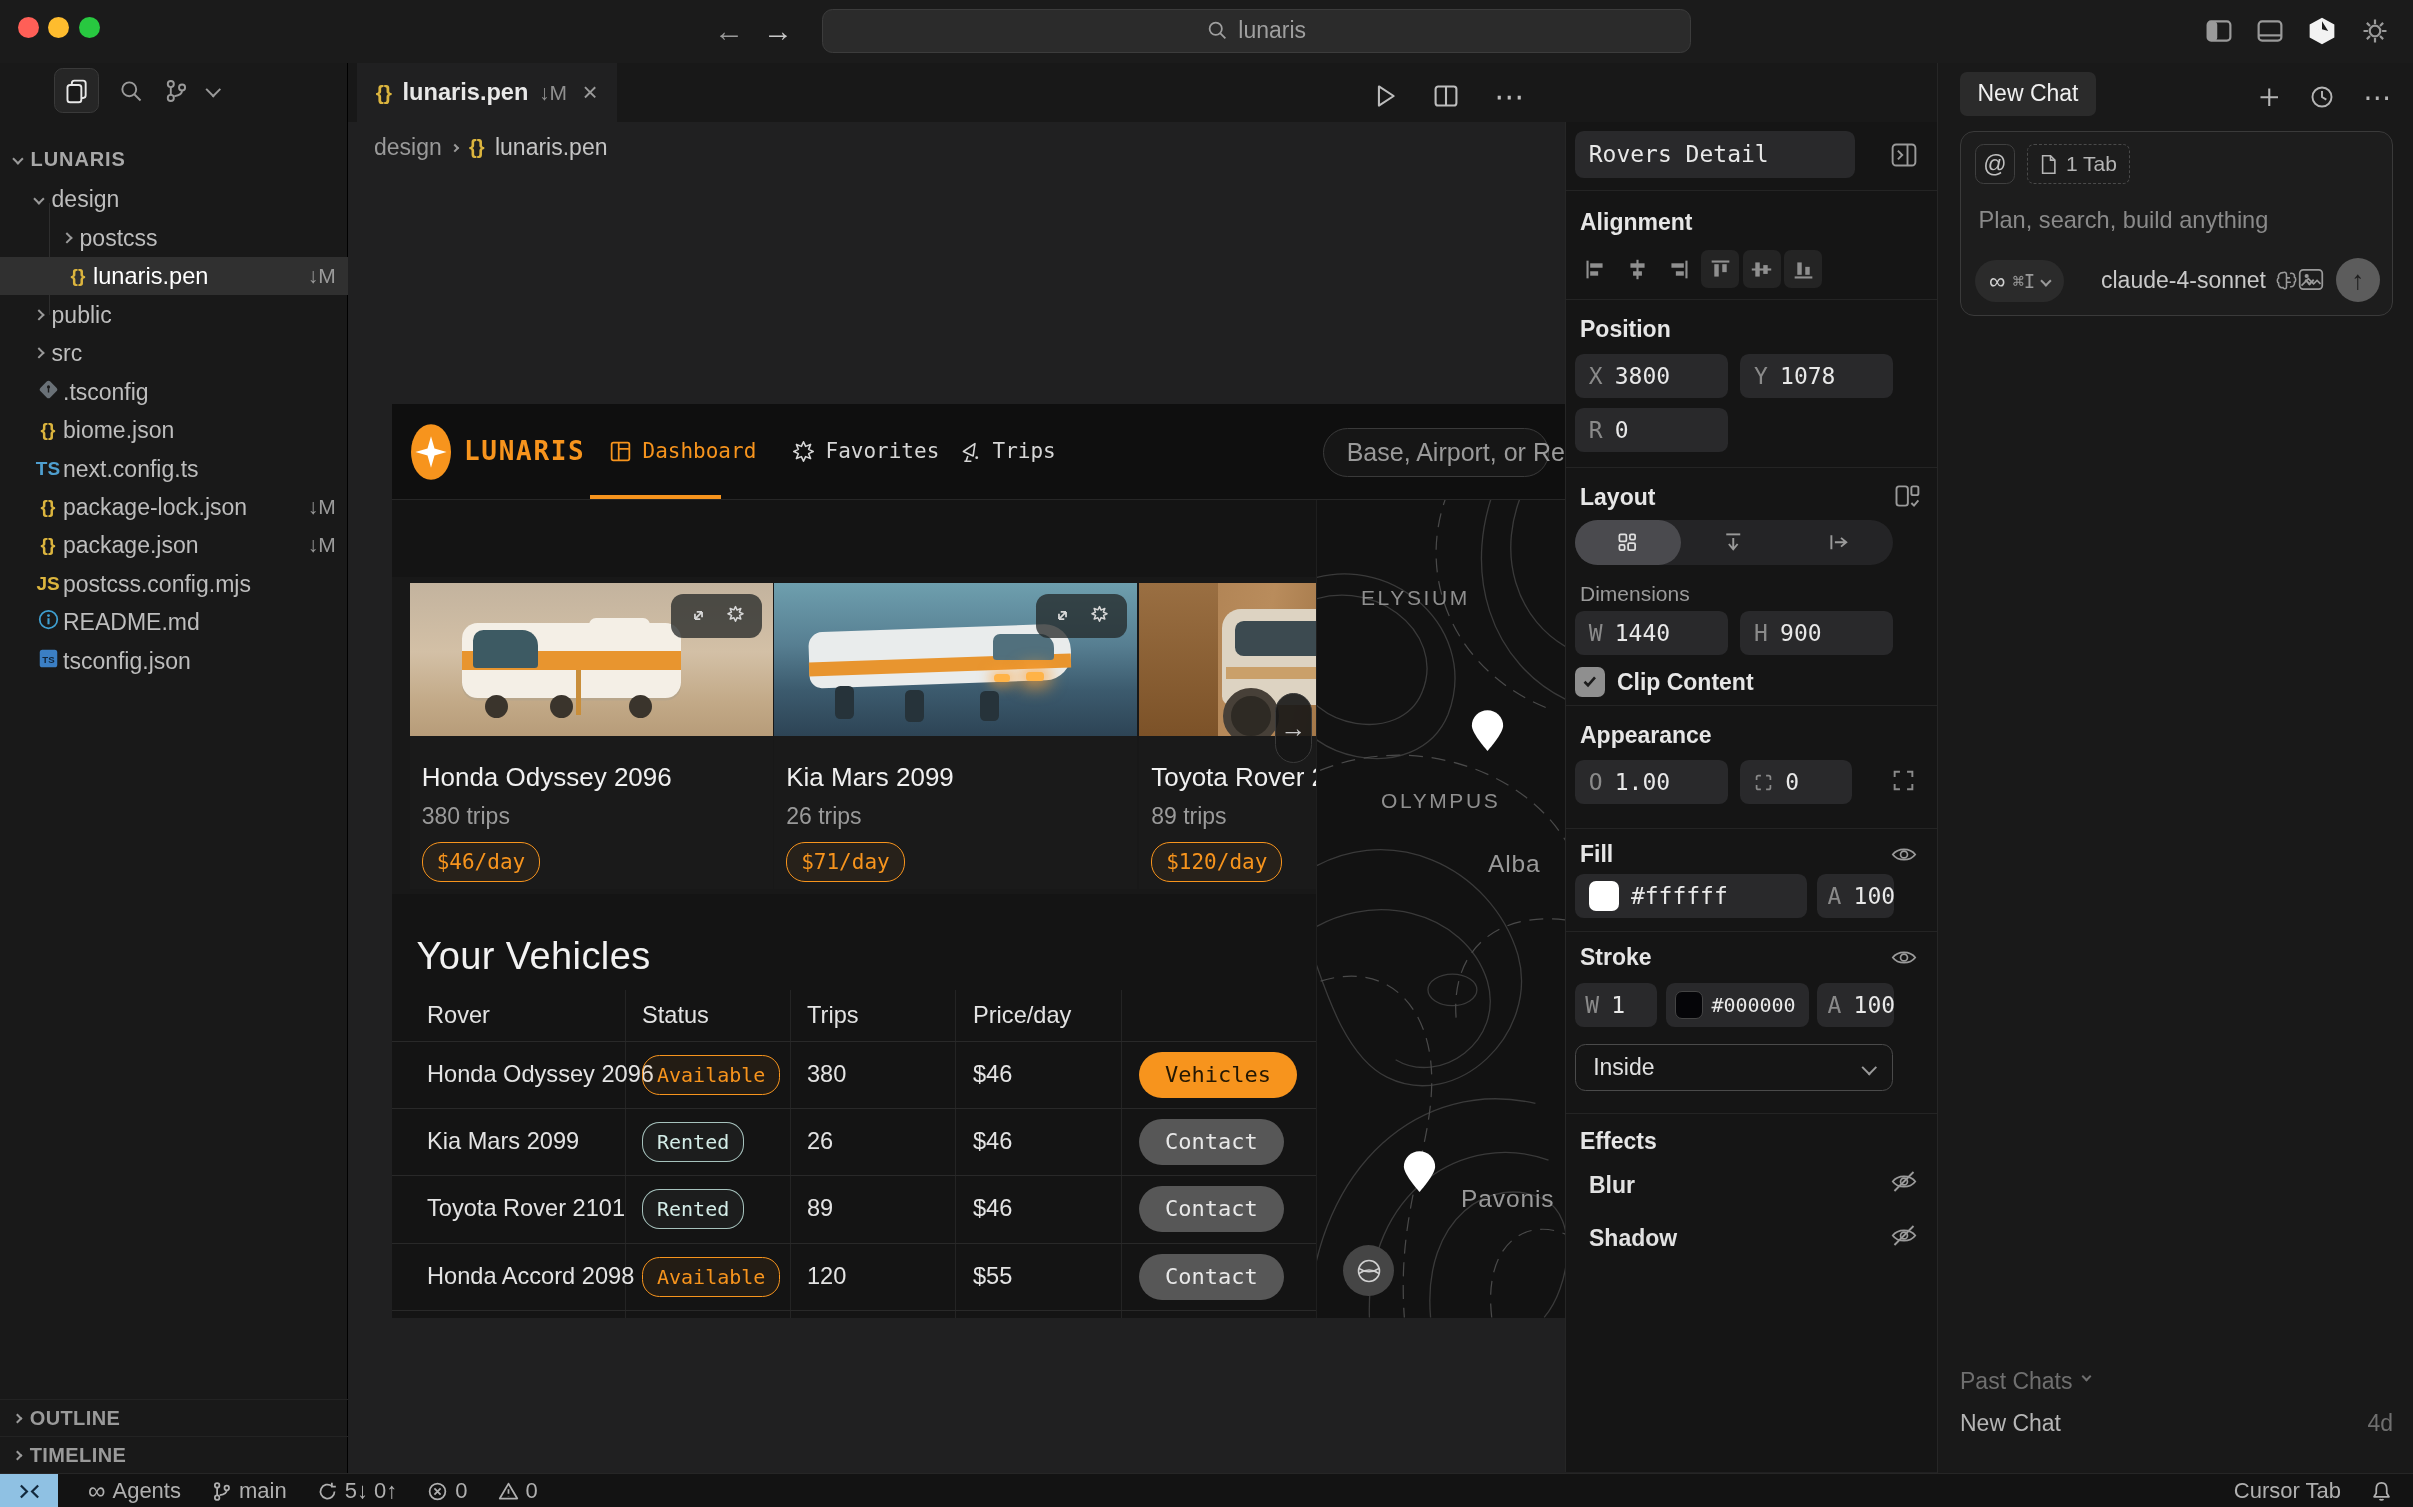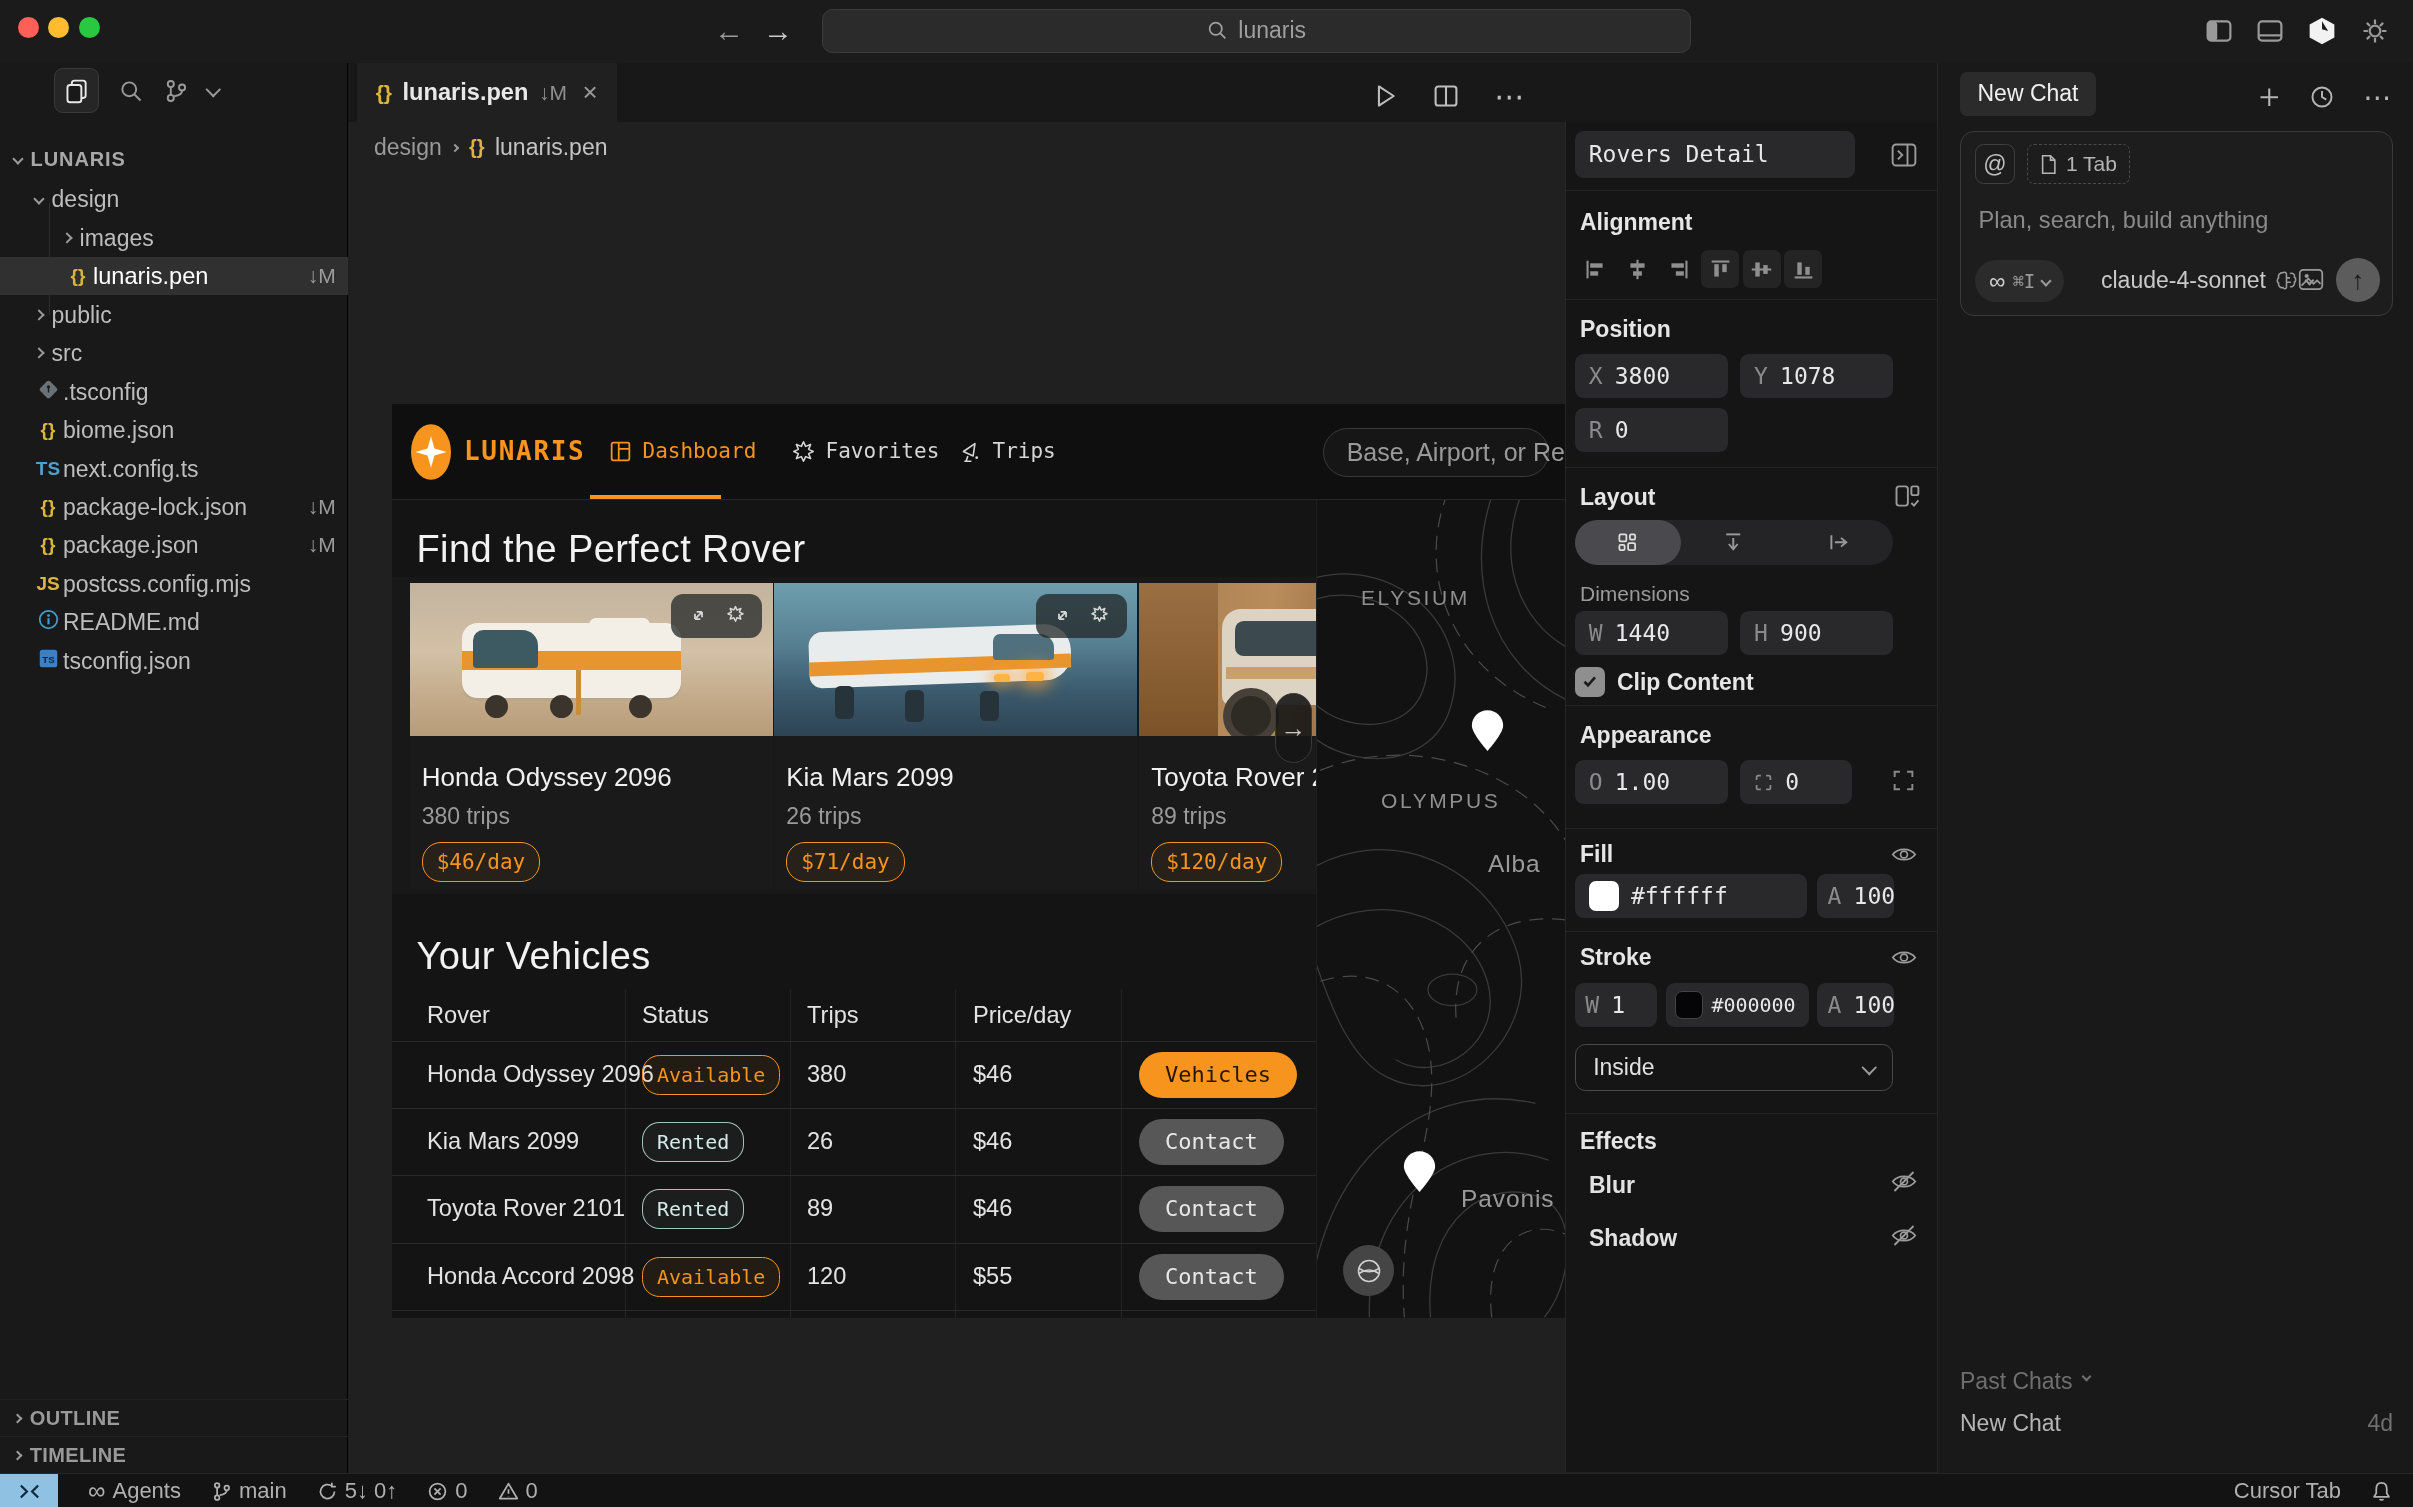--- a/index.html
+++ b/index.html
@@ -165,21 +165,21 @@
     <span>LUNARIS</span>
   </div>
 
   <div class="tree-row" style="top:117px;padding-left:35px;gap:8.7px;">
     <span class="chev down" style="width:7.9px;height:7.9px;"></span>
     <span>design</span>
   </div>
   <div class="abs" style="left:49px;top:140px;width:0.9px;height:112px;background:#2e2e2e;"></div>
   <div class="tree-row" style="top:156px;padding-left:63px;gap:8.7px;">
     <span class="chev right" style="width:7.9px;height:7.9px;"></span>
-    <span>images</span>
+    <span>postcss</span>
   </div>
   <div class="tree-row sel" style="top:194px;padding-left:63px;">
     <span class="ficon" style="color:var(--yellow);">{}</span>
     <span style="font-size:23.6px;">lunaris.pen</span>
     <span class="badge-m">↓M</span>
   </div>
   <div class="tree-row" style="top:233px;padding-left:35px;gap:8.7px;">
     <span class="chev right" style="width:7.9px;height:7.9px;"></span>
     <span>public</span>
   </div>
@@ -307,21 +307,20 @@
         <div class="abs row" style="left:931px;top:23.6px;width:226px;height:49px;border:0.9px solid #3a3a3a;border-radius:24.5px;background:#161616;padding:0 14px;gap:8.7px;">
           <svg width="19" height="19" viewBox="0 0 24 24">
               <circle cx="10" cy="10" r="7" fill="none" stroke="#9a9a9a" stroke-width="2"></circle>
               <line x1="15" y1="15" x2="21" y2="21" stroke="#9a9a9a" stroke-width="2"></line>
             </svg>
           <span style="color:#9a9a9a;font-size:25px;white-space:nowrap;">Base, Airport, or Region</span>
         </div>
       </div>
 
       <div class="d-col">
-        <div class="d-h1" style="top:28px;">Find the Perfect Rover</div>
 
         <div class="abs" style="left:0;top:77px;width:924px;height:317px;background:#181818;"></div>
 
         <div class="card" style="left:17.5px;">
           <div class="card-img" style="background:linear-gradient(180deg,#c3b39e 0%,#d3c0a6 45%,#c2a987 78%,#b79c79 100%);">
             <div class="abs" style="left:52px;top:40px;width:219px;height:75px;background:#f4efe6;border-radius:15.7px;box-shadow:0 2.6px 0 #b8a68b;"></div>
             <div class="abs" style="left:52px;top:68px;width:219px;height:19px;background:#e8952f;"></div>
             <div class="abs" style="left:63px;top:47px;width:65px;height:38px;background:#3d5a63;border-radius:10.5px 15.7px 3.5px 3.5px;"></div>
             <div class="abs" style="left:179px;top:35px;width:61px;height:23px;background:#f4efe6;border-radius:7px 7px 0 0;"></div>
             <div class="abs" style="left:75px;top:112px;width:23px;height:23px;background:#3a342c;border-radius:50%;"></div>

